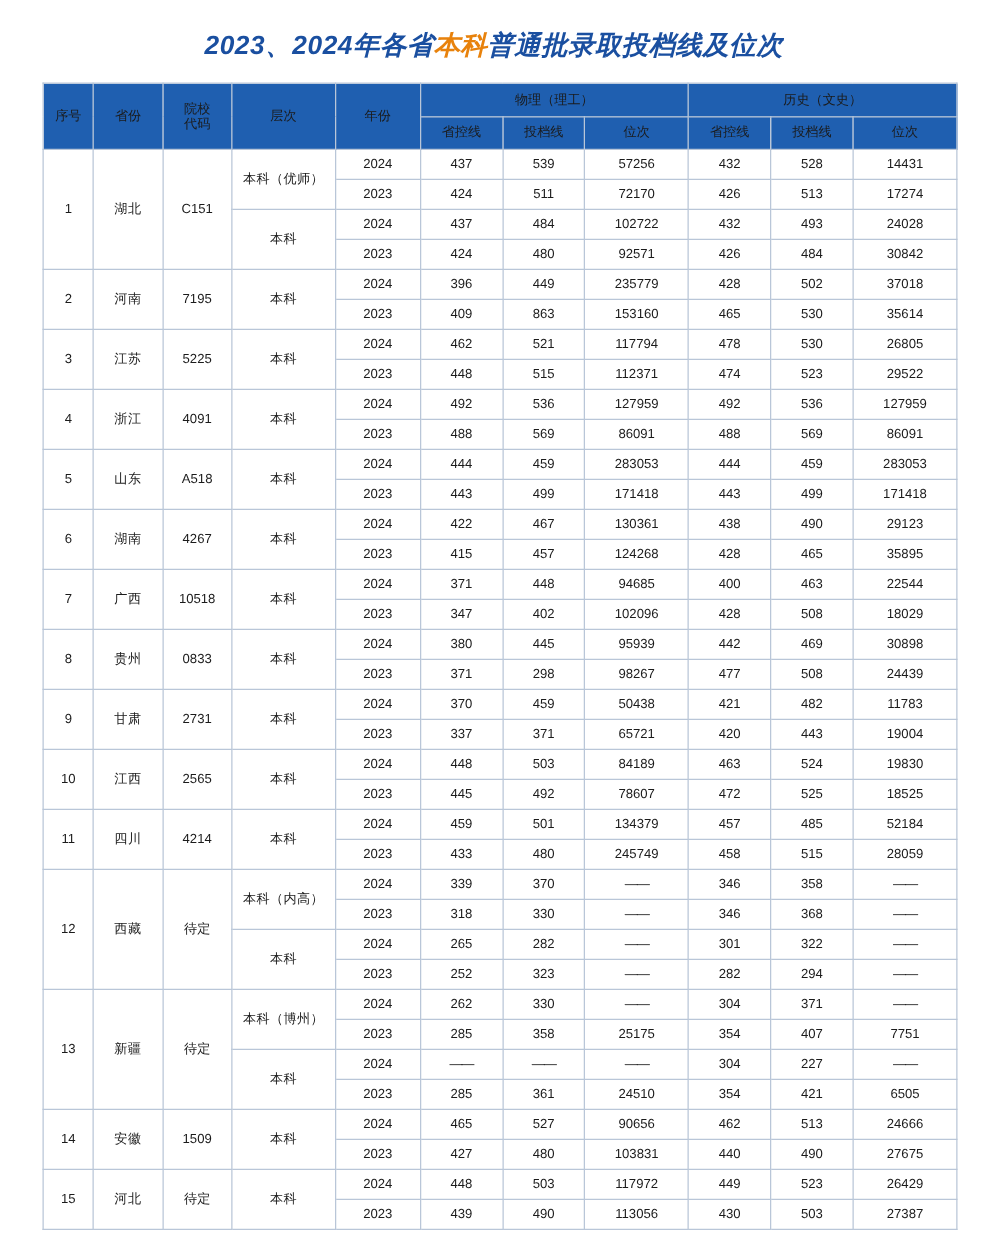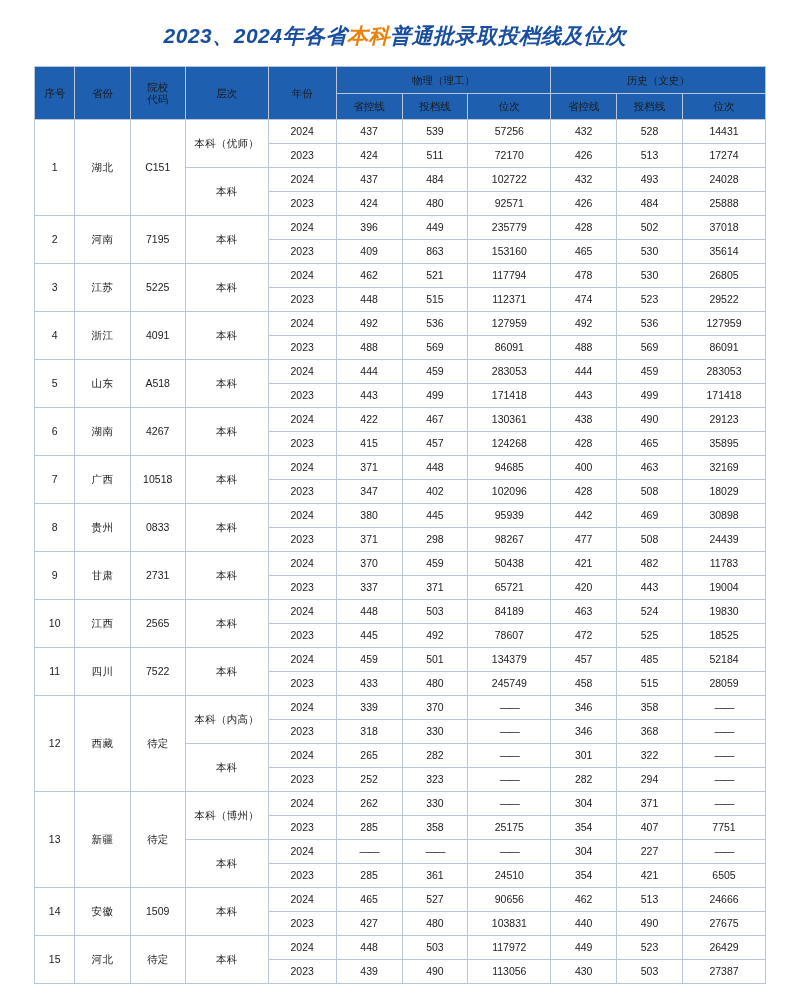--- a/index.html
+++ b/index.html
@@ -139,21 +139,21 @@
           <td class="num">493</td>
           <td class="num">24028</td>
         </tr>
         <tr>
           <td class="year">2023</td>
           <td class="num">424</td>
           <td class="num">480</td>
           <td class="num">92571</td>
           <td class="num">426</td>
           <td class="num">484</td>
-          <td class="num">25888</td>
+          <td class="num">30842</td>
         </tr>
         <tr>
           <td class="idx" rowspan="2">2</td>
           <td class="prov" rowspan="2">河南</td>
           <td class="code" rowspan="2">7195</td>
           <td class="level" rowspan="2">本科</td>
           <td class="year">2024</td>
           <td class="num">396</td>
           <td class="num">449</td>
           <td class="num">235779</td>
@@ -262,21 +262,21 @@
           <td class="idx" rowspan="2">7</td>
           <td class="prov" rowspan="2">广西</td>
           <td class="code" rowspan="2">10518</td>
           <td class="level" rowspan="2">本科</td>
           <td class="year">2024</td>
           <td class="num">371</td>
           <td class="num">448</td>
           <td class="num">94685</td>
           <td class="num">400</td>
           <td class="num">463</td>
-          <td class="num">32169</td>
+          <td class="num">22544</td>
         </tr>
         <tr>
           <td class="year">2023</td>
           <td class="num">347</td>
           <td class="num">402</td>
           <td class="num">102096</td>
           <td class="num">428</td>
           <td class="num">508</td>
           <td class="num">18029</td>
         </tr>
@@ -342,21 +342,21 @@
           <td class="num">445</td>
           <td class="num">492</td>
           <td class="num">78607</td>
           <td class="num">472</td>
           <td class="num">525</td>
           <td class="num">18525</td>
         </tr>
         <tr>
           <td class="idx" rowspan="2">11</td>
           <td class="prov" rowspan="2">四川</td>
-          <td class="code" rowspan="2">7522</td>
+          <td class="code" rowspan="2">4214</td>
           <td class="level" rowspan="2">本科</td>
           <td class="year">2024</td>
           <td class="num">459</td>
           <td class="num">501</td>
           <td class="num">134379</td>
           <td class="num">457</td>
           <td class="num">485</td>
           <td class="num">52184</td>
         </tr>
         <tr>

